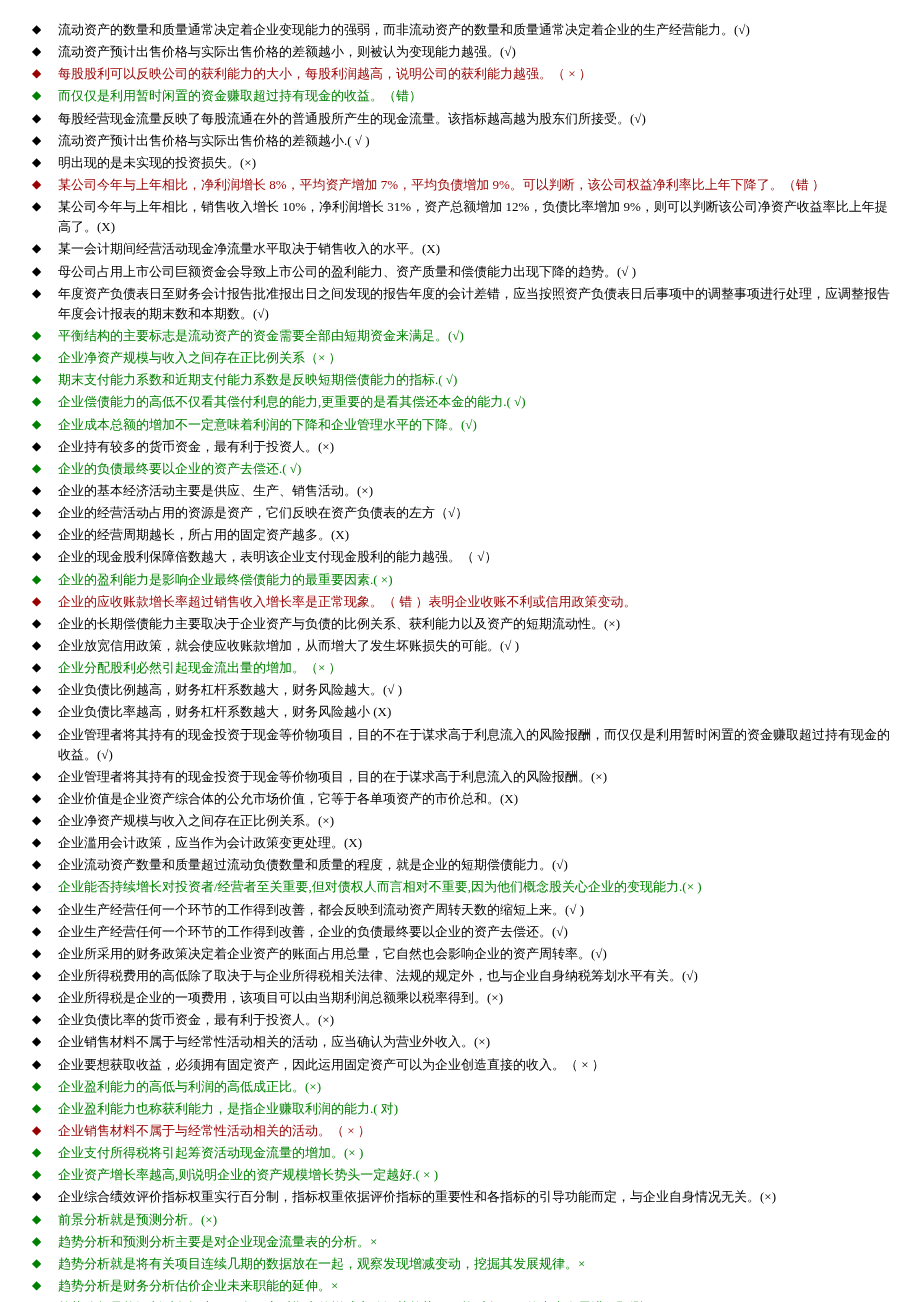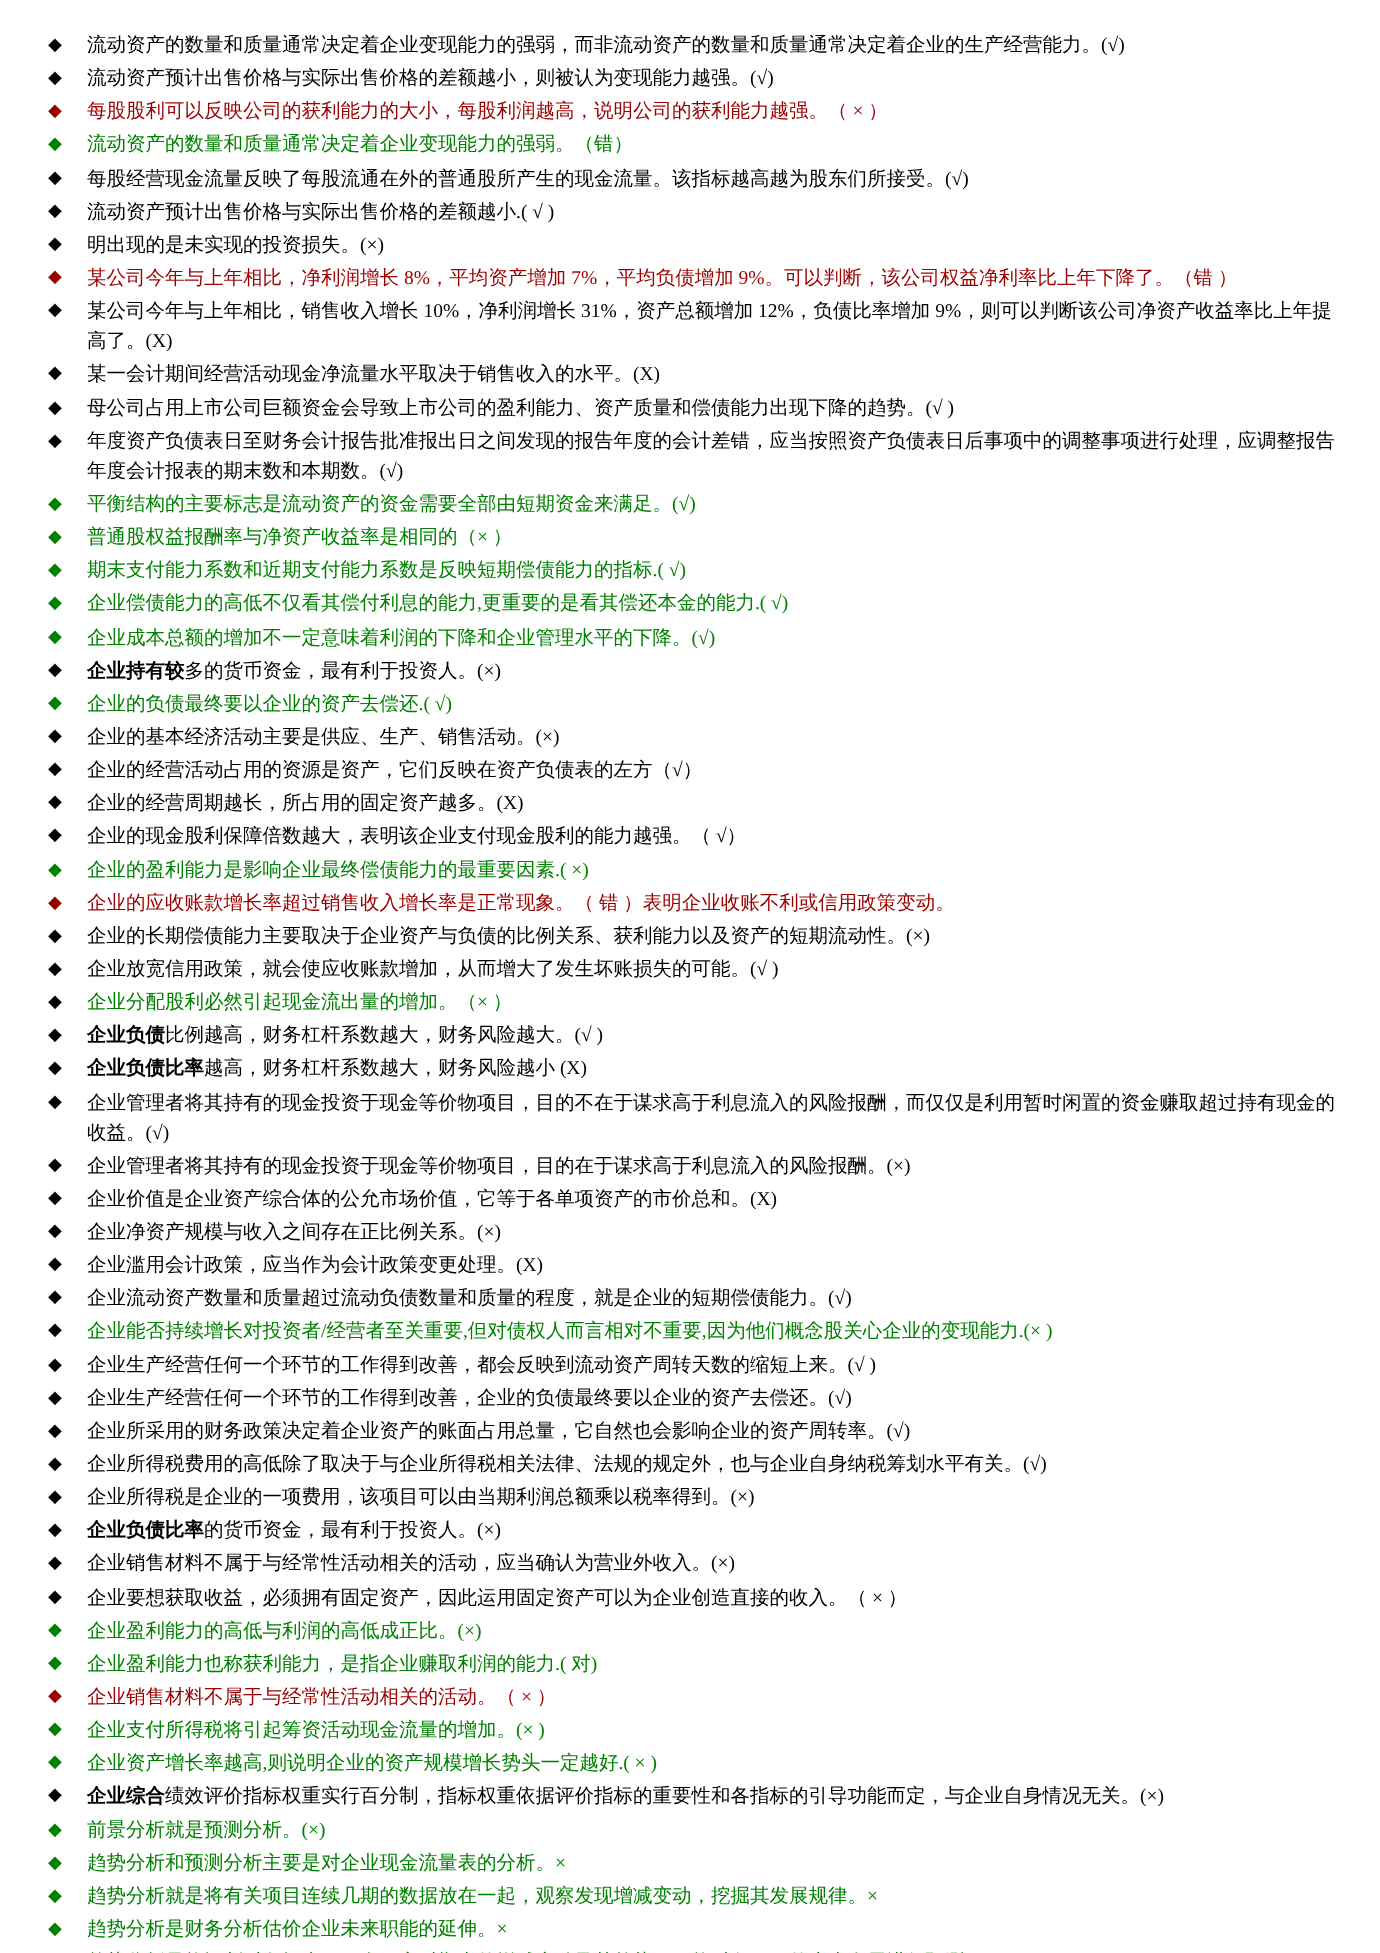--- a/index.html
+++ b/index.html
@@ -26,41 +26,41 @@
     font-size: 12px;
     line-height: 1.6;
     padding-left: 2px;
   }
   .text {
     flex: 1;
   }
   .green { color: #008000; }
   .darkred { color: #990000; }
   .black { color: #000000; }
-  b { font-weight: bold; }
+  b { font-weight: normal; }
 </style>
 </head>
 <body>
 
 <div id="list">
     <div class="item">
       <div class="bullet black">◆</div>
       <div class="text black">流动资产的数量和质量通常决定着企业变现能力的强弱，而非流动资产的数量和质量通常决定着企业的生产经营能力。(√)</div>
     </div>
     <div class="item">
       <div class="bullet black">◆</div>
       <div class="text black">流动资产预计出售价格与实际出售价格的差额越小，则被认为变现能力越强。(√)</div>
     </div>
     <div class="item">
       <div class="bullet darkred">◆</div>
       <div class="text darkred">每股股利可以反映公司的获利能力的大小，每股利润越高，说明公司的获利能力越强。（ ×  ）</div>
     </div>
     <div class="item">
       <div class="bullet green">◆</div>
-      <div class="text green">流动资产的数量和质量通常决定着企业变现能力的强弱。（错）</div>
+      <div class="text green">而仅仅是利用暂时闲置的资金赚取超过持有现金的收益。（错）</div>
     </div>
     <div class="item">
       <div class="bullet black">◆</div>
       <div class="text black">每股经营现金流量反映了每股流通在外的普通股所产生的现金流量。该指标越高越为股东们所接受。(√)</div>
     </div>
     <div class="item">
       <div class="bullet black">◆</div>
       <div class="text black">流动资产预计出售价格与实际出售价格的差额越小.(  √  )</div>
     </div>
     <div class="item">
@@ -86,21 +86,21 @@
     <div class="item">
       <div class="bullet black">◆</div>
       <div class="text black">年度资产负债表日至财务会计报告批准报出日之间发现的报告年度的会计差错，应当按照资产负债表日后事项中的调整事项进行处理，应调整报告年度会计报表的期末数和本期数。(√)</div>
     </div>
     <div class="item">
       <div class="bullet green">◆</div>
       <div class="text green">平衡结构的主要标志是流动资产的资金需要全部由短期资金来满足。(√)</div>
     </div>
     <div class="item">
       <div class="bullet green">◆</div>
-      <div class="text green">普通股权益报酬率与净资产收益率是相同的（× ）</div>
+      <div class="text green">企业净资产规模与收入之间存在正比例关系（× ）</div>
     </div>
     <div class="item">
       <div class="bullet green">◆</div>
       <div class="text green">期末支付能力系数和近期支付能力系数是反映短期偿债能力的指标.(  √)</div>
     </div>
     <div class="item">
       <div class="bullet green">◆</div>
       <div class="text green">企业偿债能力的高低不仅看其偿付利息的能力,更重要的是看其偿还本金的能力.(  √)</div>
     </div>
     <div class="item">

